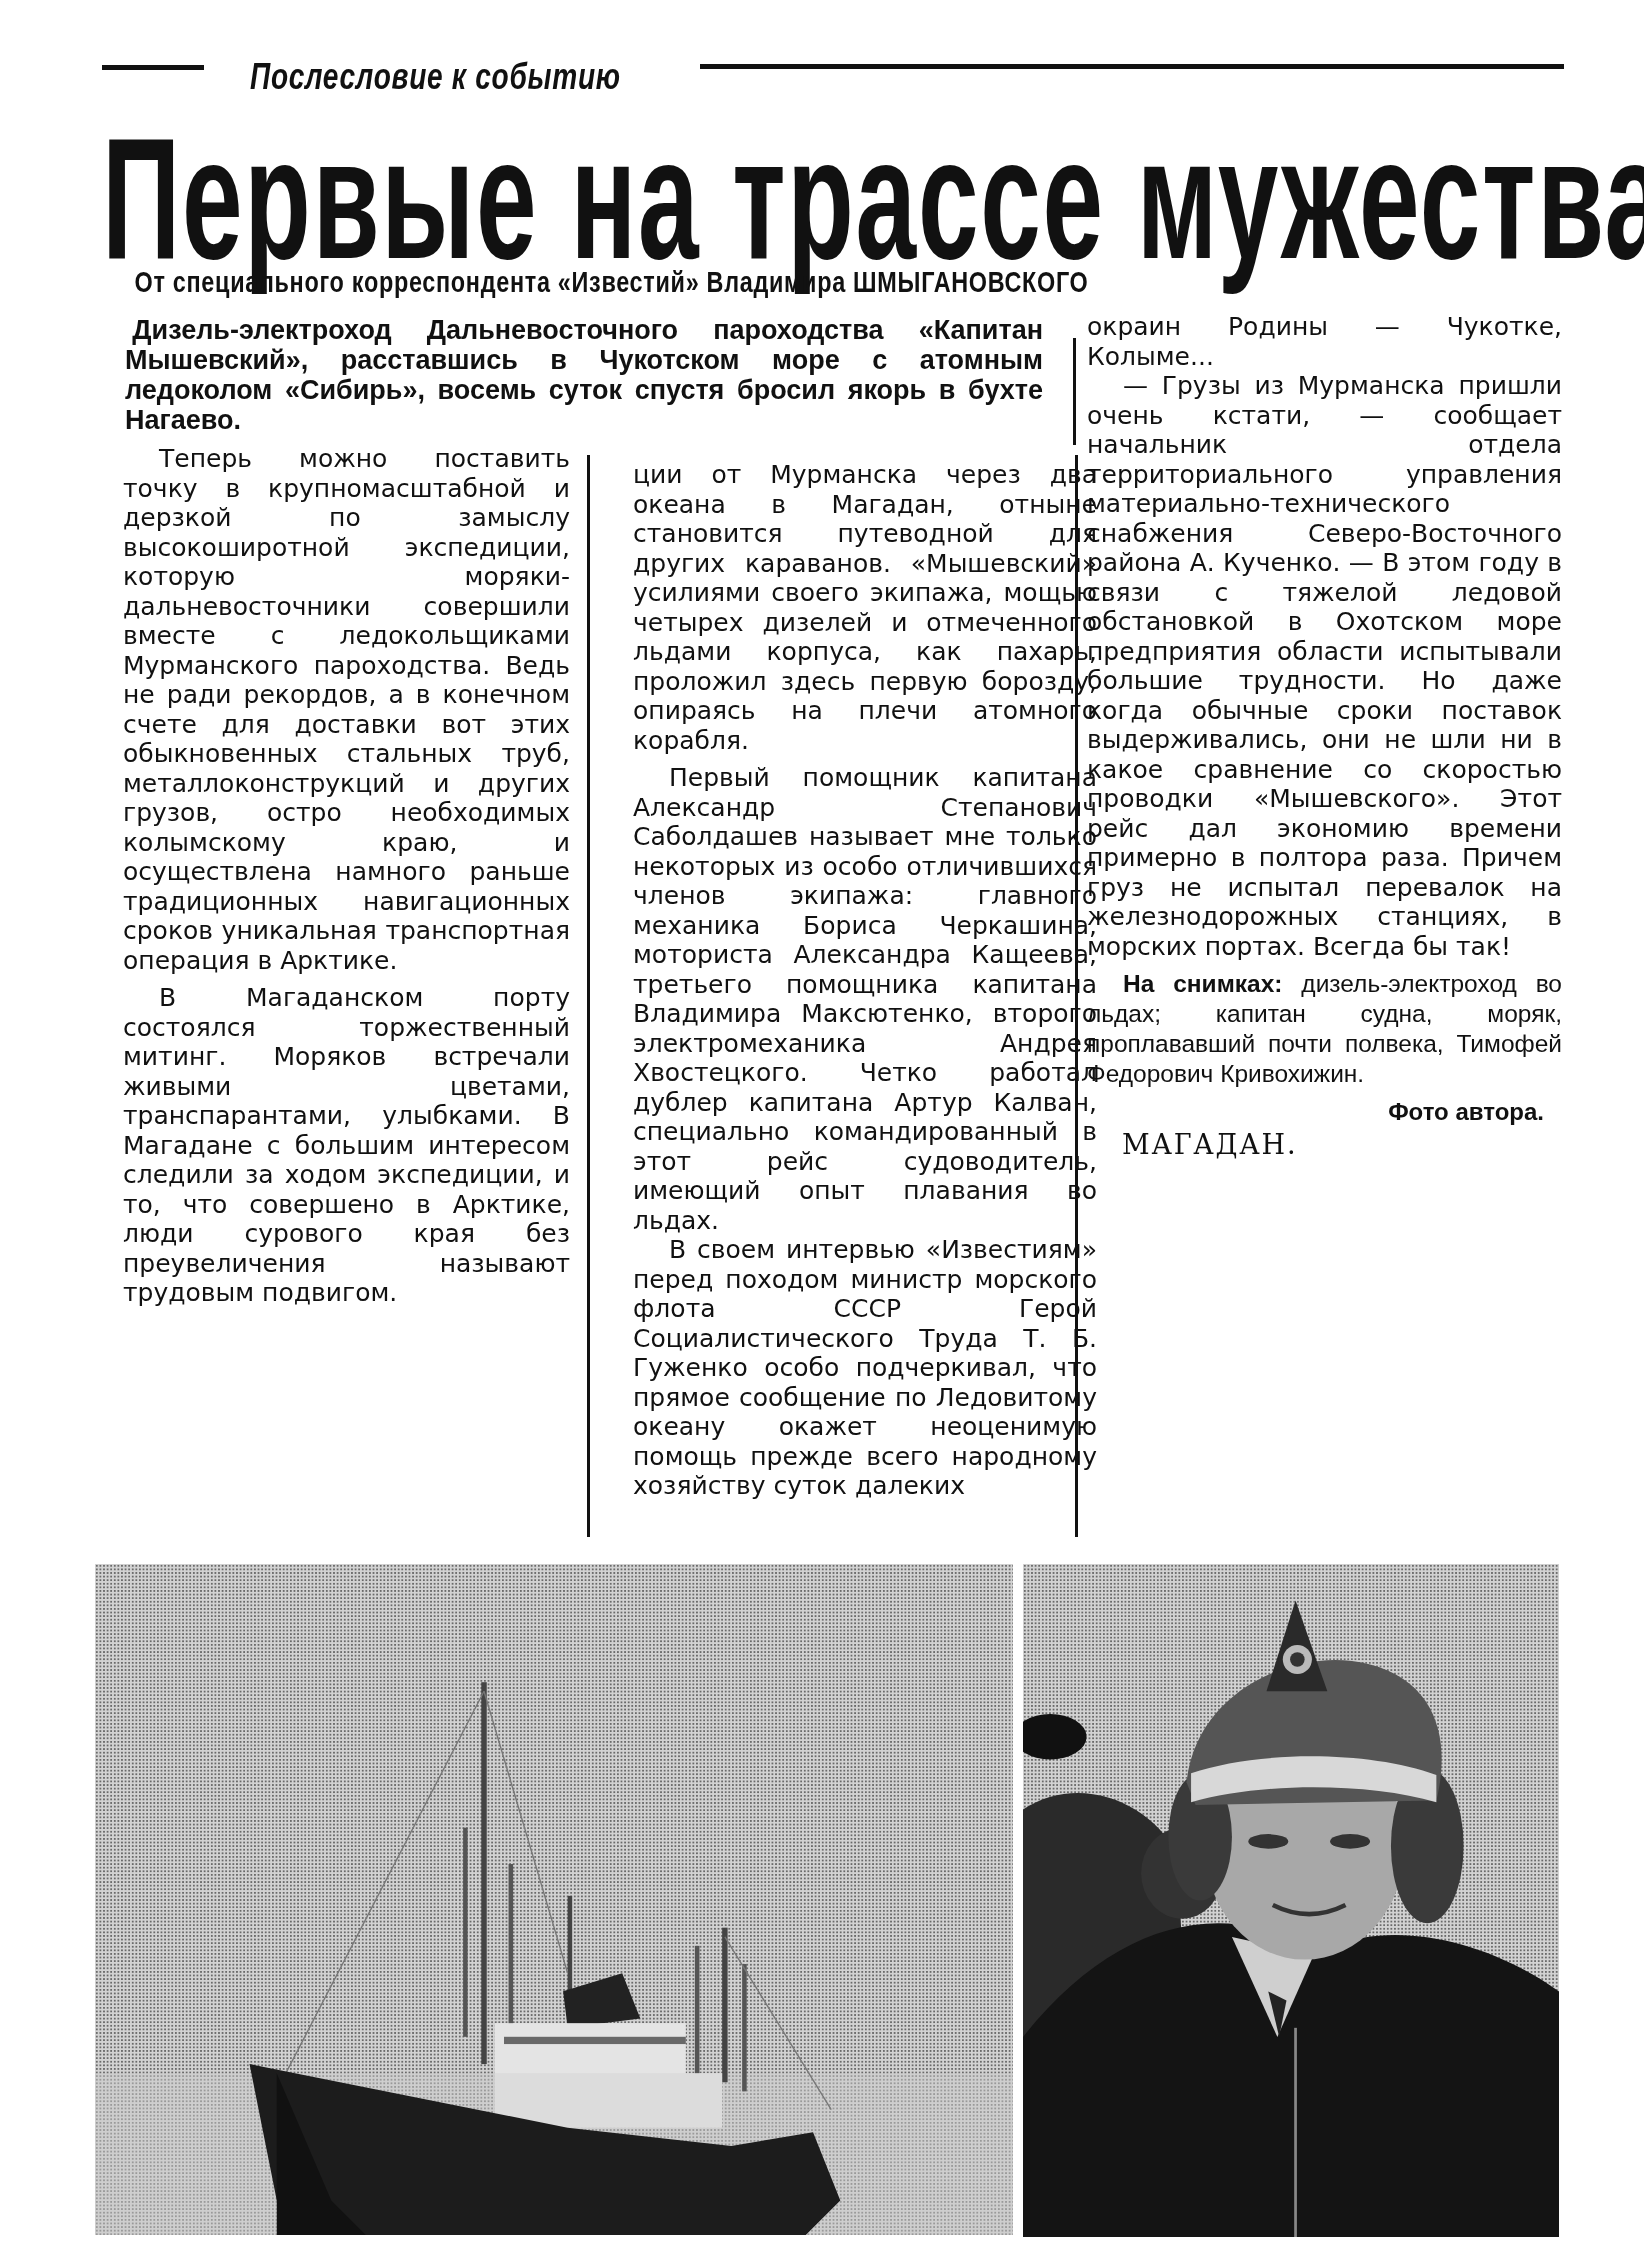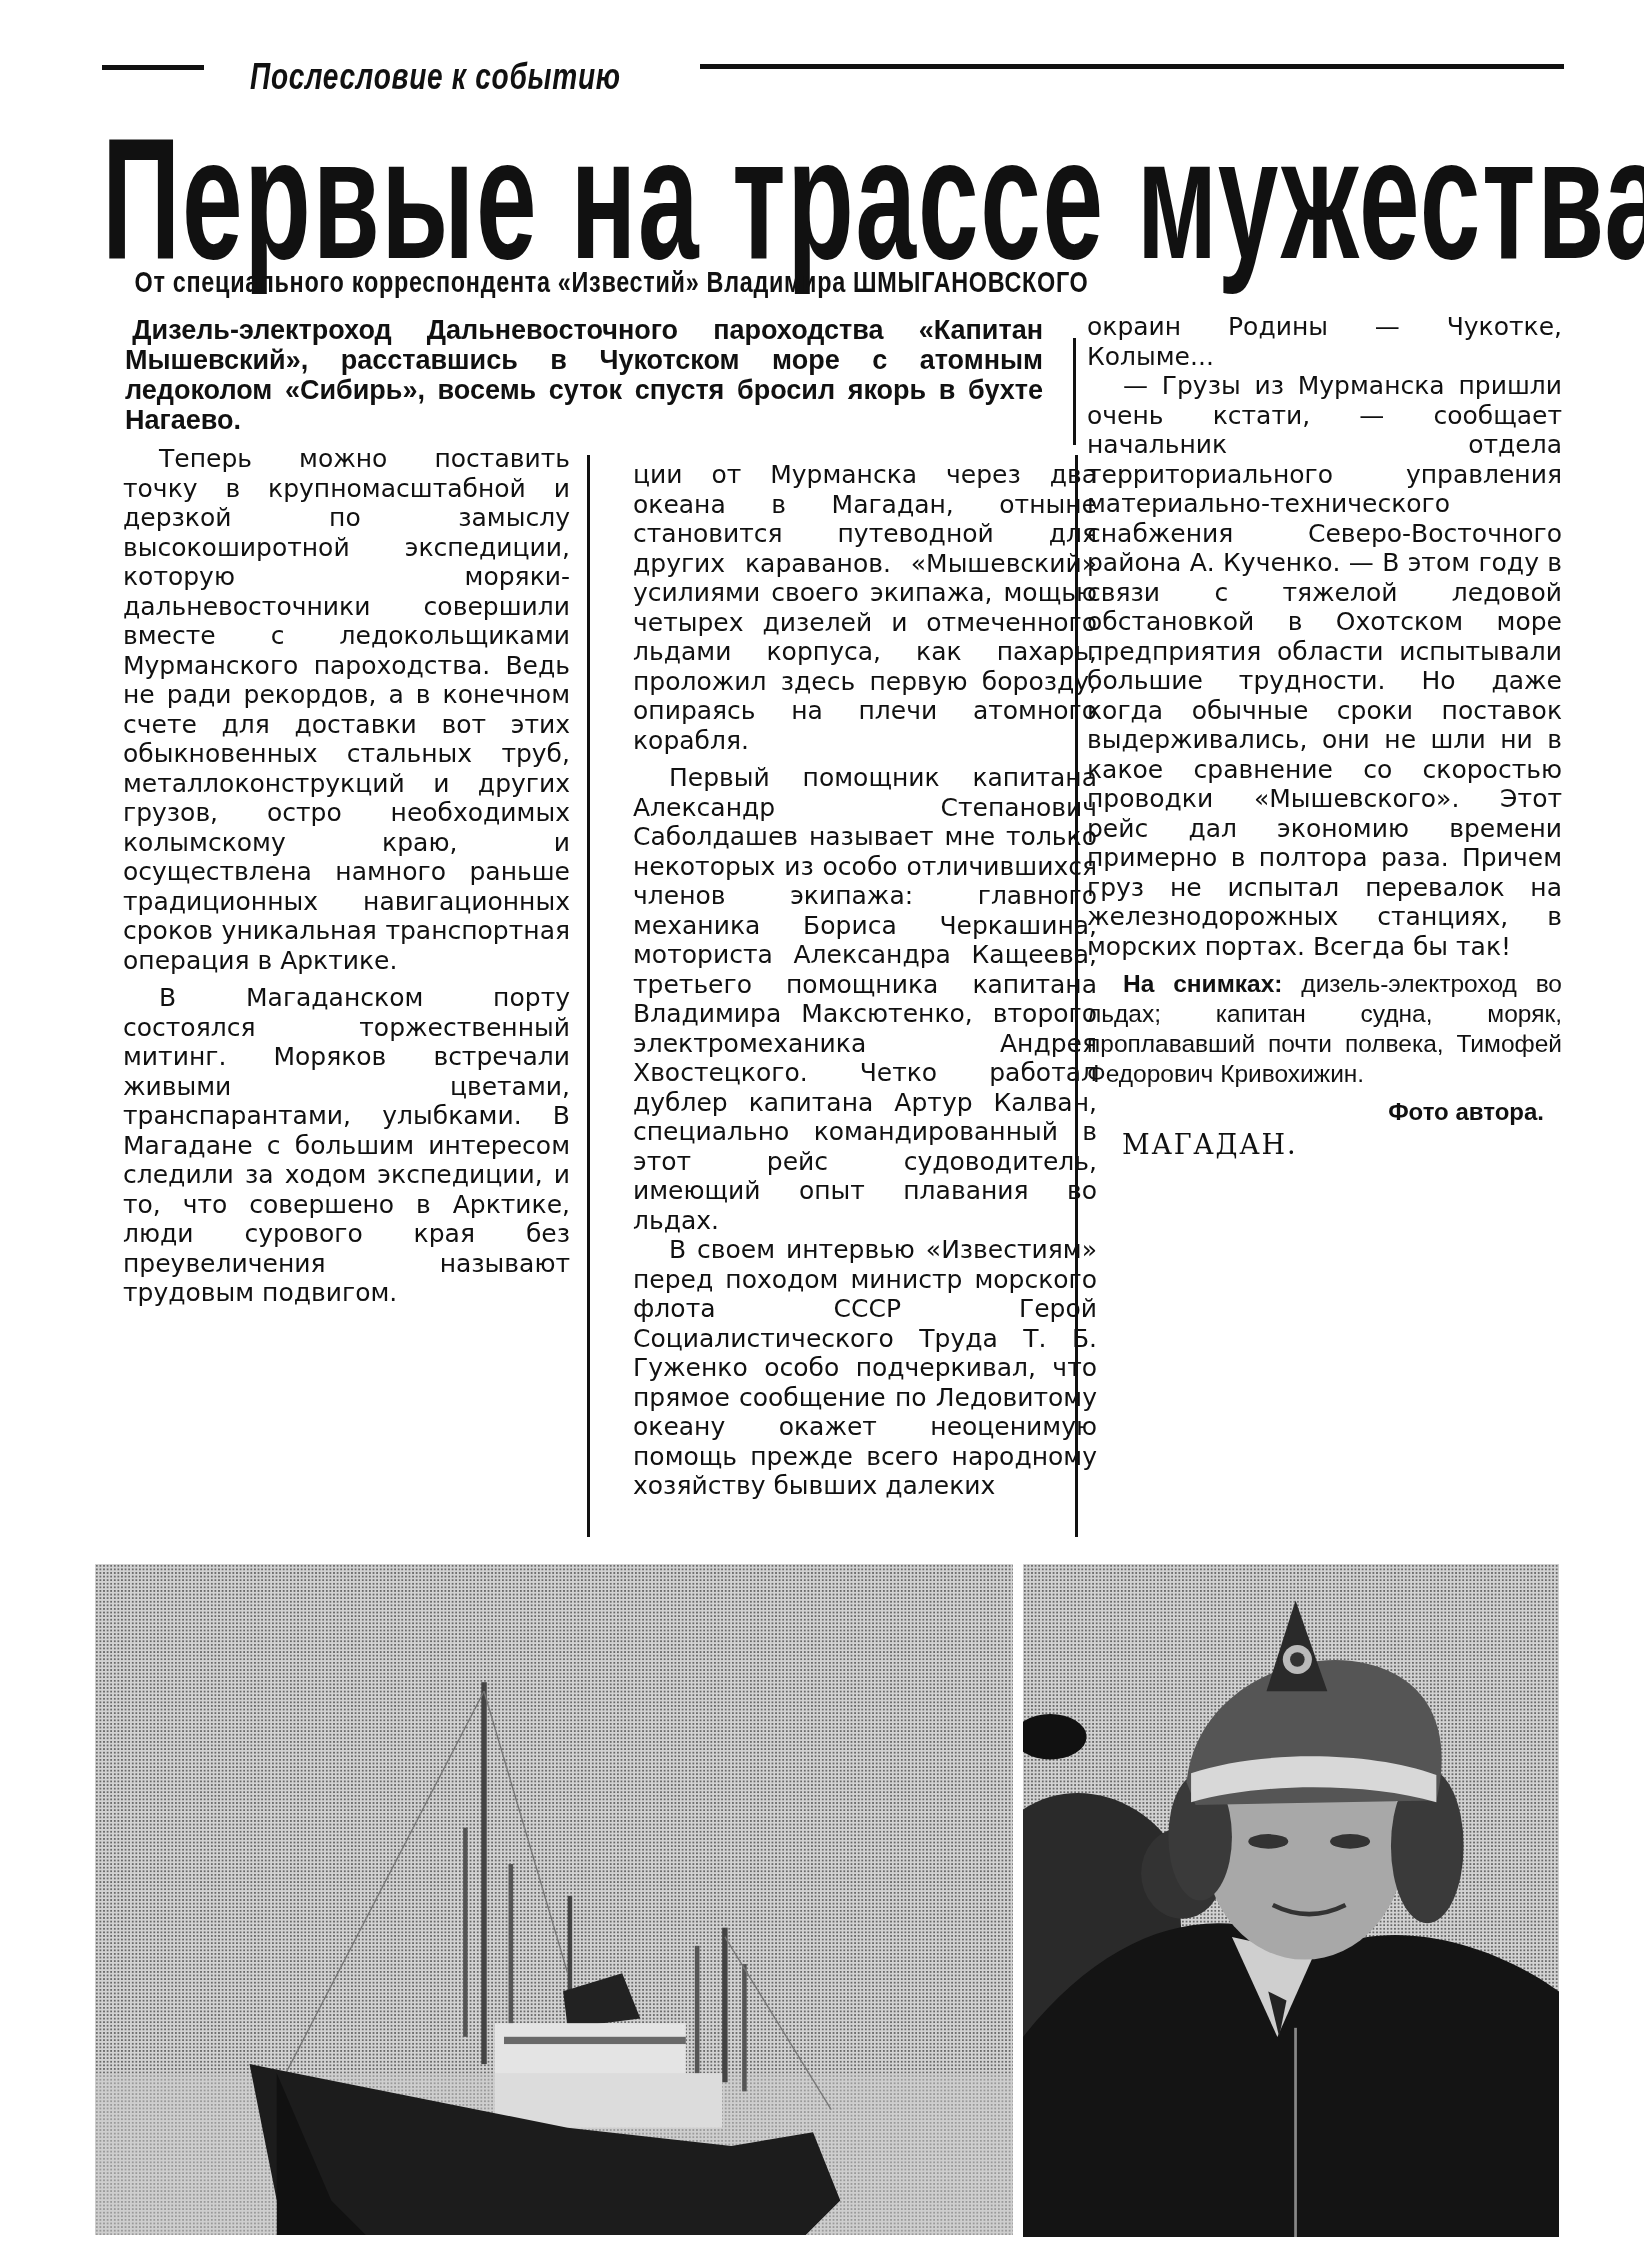--- a/index.html
+++ b/index.html
@@ -82,21 +82,21 @@
 <div class="divider" style="left:1075px; top:455px; height:1082px;"></div>
 
 <div class="col" style="left:123px; top:444px; width:447px;">
   <p>Теперь можно поставить точку в крупномасштабной и дерзкой по замыслу высокоширотной экспедиции, которую моряки-дальневосточники совершили вместе с ледокольщиками Мурманского пароходства. Ведь не ради рекордов, а в конечном счете для доставки вот этих обыкновенных стальных труб, металлоконструкций и других грузов, остро необходимых колымскому краю, и осуществлена намного раньше традиционных навигационных сроков уникальная транспортная операция в Арктике.</p>
   <p class="tight">В Магаданском порту состоялся торжественный митинг. Моряков встречали живыми цветами, транспарантами, улыбками. В Магадане с большим интересом следили за ходом экспедиции, и то, что совершено в Арктике, люди сурового края без преувеличения называют трудовым подвигом.</p>
 </div>
 
 <div class="col" style="left:597px; top:460px; width:464px;margin-left:36px;">
   <p class="cont">ции от Мурманска через два океана в Магадан, отныне становится путеводной для других караванов. «Мышевский» усилиями своего экипажа, мощью четырех дизелей и отмеченного льдами корпуса, как пахарь, проложил здесь первую борозду, опираясь на плечи атомного корабля.</p>
   <p class="tight">Первый помощник капитана Александр Степанович Саболдашев называет мне только некоторых из особо отличившихся членов экипажа: главного механика Бориса Черкашина, моториста Александра Кащеева, третьего помощника капитана Владимира Максютенко, второго электромеханика Андрея Хвостецкого. Четко работал дублер капитана Артур Калван, специально командированный в этот рейс судоводитель, имеющий опыт плавания во льдах.</p>
-  <p>В своем интервью «Известиям» перед походом министр морского флота СССР Герой Социалистического Труда Т. Б. Гуженко особо подчеркивал, что прямое сообщение по Ледовитому океану окажет неоценимую помощь прежде всего народному хозяйству бывших далеких</p>
+  <p>В своем интервью «Известиям» перед походом министр морского флота СССР Герой Социалистического Труда Т. Б. Гуженко особо подчеркивал, что прямое сообщение по Ледовитому океану окажет неоценимую помощь прежде всего народному хозяйству суток далеких</p>
 </div>
 
 <div class="col" style="left:1087px; top:312px; width:475px;">
   <p class="cont tight">окраин Родины — Чукотке, Колыме...</p>
   <p>— Грузы из Мурманска пришли очень кстати, — сообщает начальник отдела территориального управления материально-технического снабжения Северо-Восточного района А. Кученко. — В этом году в связи с тяжелой ледовой обстановкой в Охотском море предприятия области испытывали большие трудности. Но даже когда обычные сроки поставок выдерживались, они не шли ни в какое сравнение со скоростью проводки «Мышевского». Этот рейс дал экономию времени примерно в полтора раза. Причем груз не испытал перевалок на железнодорожных станциях, в морских портах. Всегда бы так!</p>
   <p class="caption"><b>На снимках:</b> <span>дизель-электроход во льдах; капитан судна, моряк, проплававший почти полвека, Тимофей Федорович Кривохижин.</span></p>
   <div class="photo-credit">Фото автора.</div>
   <div class="dateline">МАГАДАН.</div>
 </div>
 

